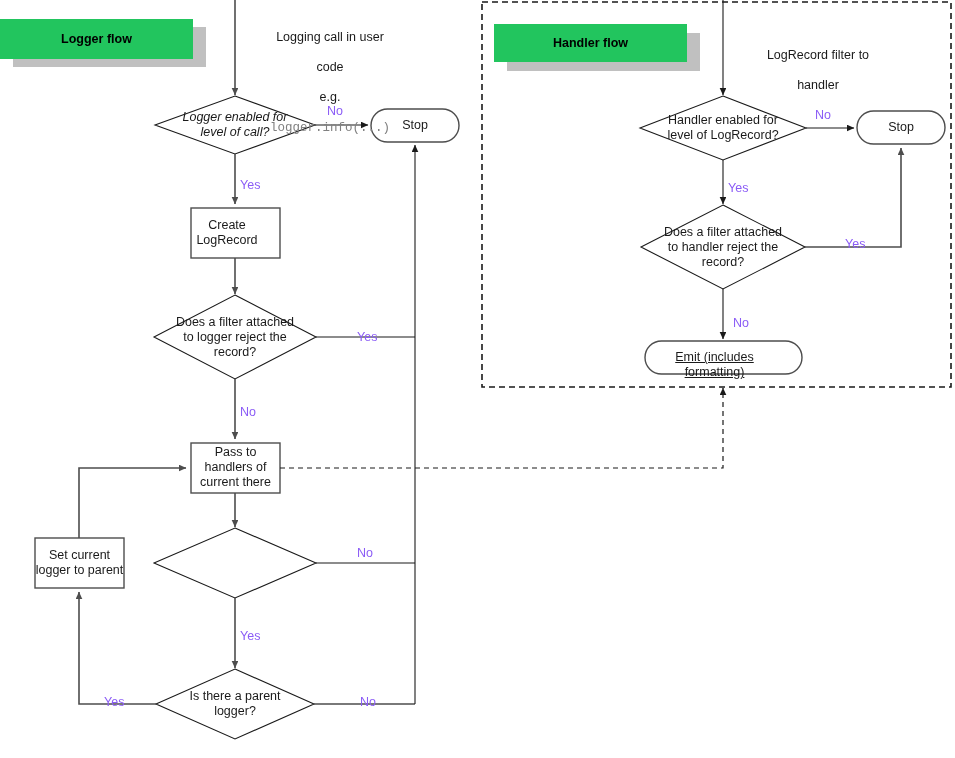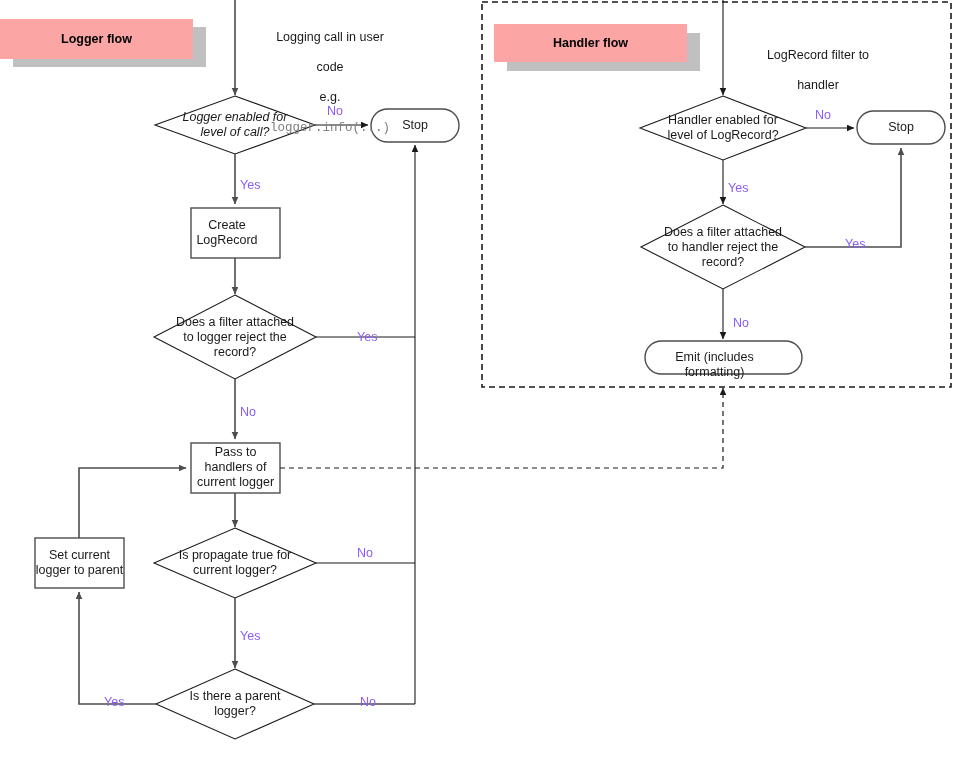--- a/index.html
+++ b/index.html
@@ -69,21 +69,21 @@
   .edge-lbl {
     position: absolute;
     font-family: "Liberation Sans", sans-serif;
     font-size: 12.5px;
     color: #8b5cf6;
     line-height: 15px;
     white-space: nowrap;
   }
   .banner {
     position: absolute;
-    background: #fca5a5;
+    background: #22c55e;
     color: #000000;
     font-family: "Liberation Sans", sans-serif;
     font-weight: bold;
     font-size: 12.5px;
     display: flex;
     align-items: center;
     justify-content: center;
   }
   .banner-shadow {
     position: absolute;
@@ -195,24 +195,22 @@
 
   <div class="lbl" style="left:191px; top:218px; width:72px;text-align:center;">Create
 LogRecord</div>
 
   <div class="lbl" style="left:158px; top:315px; width:154px;">Does a filter attached
 to logger reject the
 record?</div>
 
   <div class="lbl" style="left:189px; top:445px; width:93px;">Pass to
 handlers of
-current logger</div>
-
-  <div class="lbl" style="left:159px; top:548px; width:152px;">Is propagate true for
-current logger?</div>
+current there</div>
+
 
   <div class="lbl" style="left:31px; top:548px; width:97px;">Set current
 logger to parent</div>
 
   <div class="lbl" style="left:161px; top:689px; width:148px;">Is there a parent
 logger?</div>
 
   <div class="edge-lbl" style="left:327px; top:104px;">No</div>
   <div class="edge-lbl" style="left:240px; top:178px;">Yes</div>
   <div class="edge-lbl" style="left:357px; top:330px;">Yes</div>
@@ -229,20 +227,20 @@
 
   <div class="lbl" style="left:646px; top:113px; width:154px;">Handler enabled for
 level of LogRecord?</div>
 
   <div class="lbl" style="left:857px; top:120px; width:88px;">Stop</div>
 
   <div class="lbl" style="left:646px; top:225px; width:154px;">Does a filter attached
 to handler reject the
 record?</div>
 
-  <div class="lbl" style="left:645px; top:350px; width:139px;">Emit (includes formatting)</div>
+  <div class="lbl" style="left:645px; top:350px; width:139px;text-decoration:underline;">Emit (includes formatting)</div>
 
   <div class="edge-lbl" style="left:815px; top:108px;">No</div>
   <div class="edge-lbl" style="left:728px; top:181px;">Yes</div>
   <div class="edge-lbl" style="left:845px; top:237px;">Yes</div>
   <div class="edge-lbl" style="left:733px; top:316px;">No</div>
 
 </div>
 
 </body></html>

